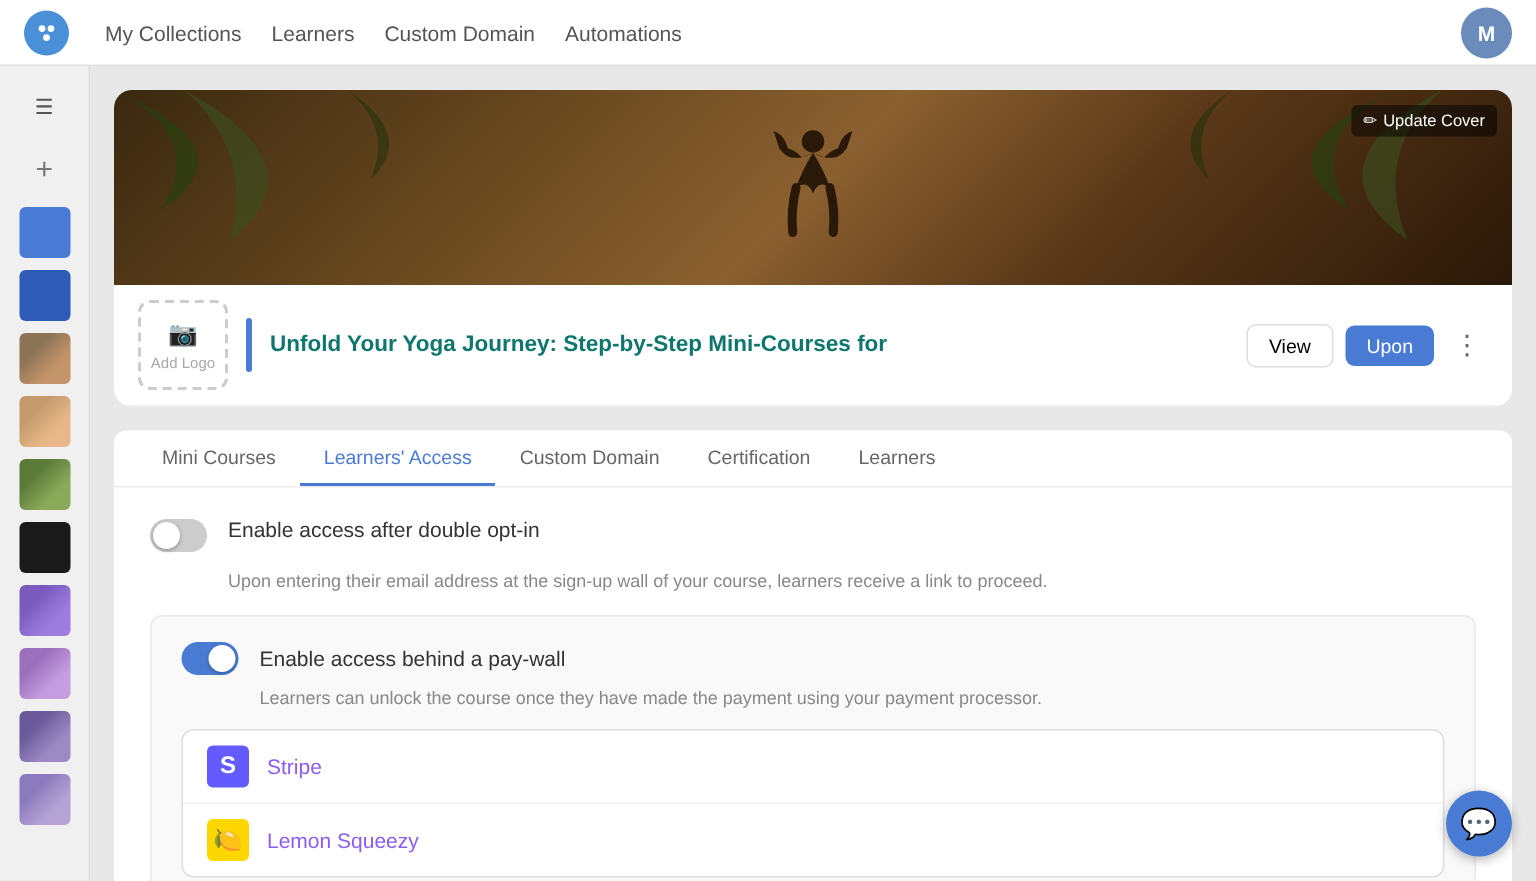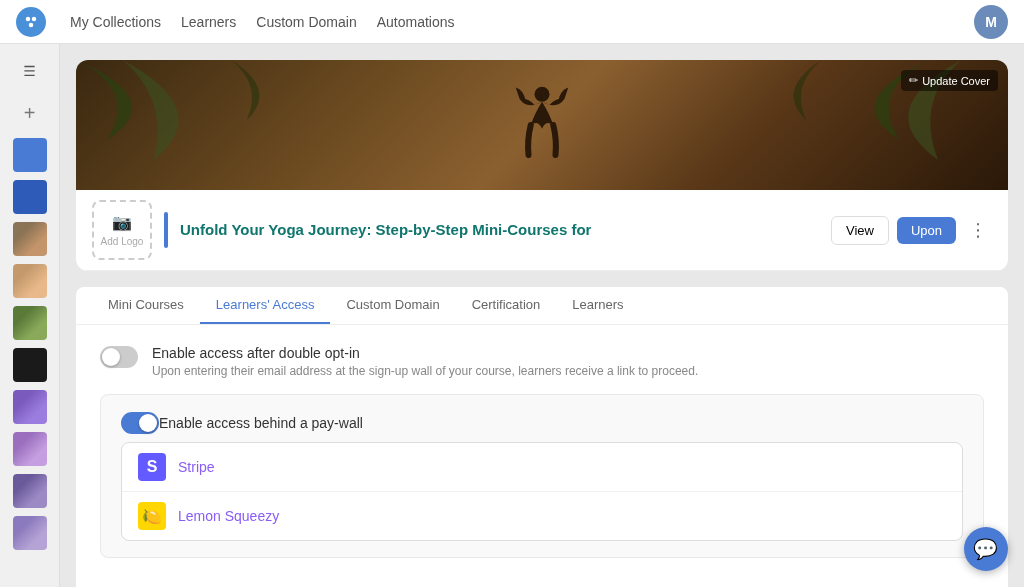--- a/index.html
+++ b/index.html
@@ -288,33 +288,34 @@
       height: 18px;
       border-radius: 50%;
       background: white;
       position: absolute;
       top: 2px;
       box-shadow: 0 1px 3px rgba(0,0,0,0.3);
     }
     .toggle-switch.off .toggle-knob { left: 2px; }
     .toggle-switch.on .toggle-knob { left: 18px; }
     .toggle-label { font-size: 14px; color: #333; font-weight: 500; }
-    .toggle-desc { font-size: 12px; color: #888; margin-top: 3px; }
+    .toggle-desc { font-size: 12px; color: #888; margin-top: 19px; }
 
     
     .paywall-section {
       background: #f9f9f9;
       border: 1px solid #e8e8e8;
       border-radius: 8px;
       padding: 16px 20px;
       margin-bottom: 16px;
     }
     .paywall-header {
       display: flex;
       align-items: center;
+      gap: 14px;
       margin-bottom: 8px;
     }
     .paywall-desc {
       font-size: 12px;
       color: #888;
       margin-bottom: 14px;
       margin-left: 52px;
     }
 
     
@@ -468,20 +469,21 @@
         </div>
       </div>
 
       <div class="paywall-section">
         <div class="paywall-header">
           <div class="toggle-switch on">
             <div class="toggle-knob"></div>
           </div>
           <div class="toggle-label">Enable access behind a pay-wall</div>
         </div>
+        <div class="paywall-desc">Learners can unlock the course once they have made the payment using your payment processor.</div>
 
         <div class="payment-options">
           <div class="payment-option">
             <div class="payment-icon stripe">S</div>
             <span class="payment-name">Stripe</span>
           </div>
           <div class="payment-option">
             <div class="payment-icon lemon">🍋</div>
             <span class="payment-name">Lemon Squeezy</span>
           </div>

